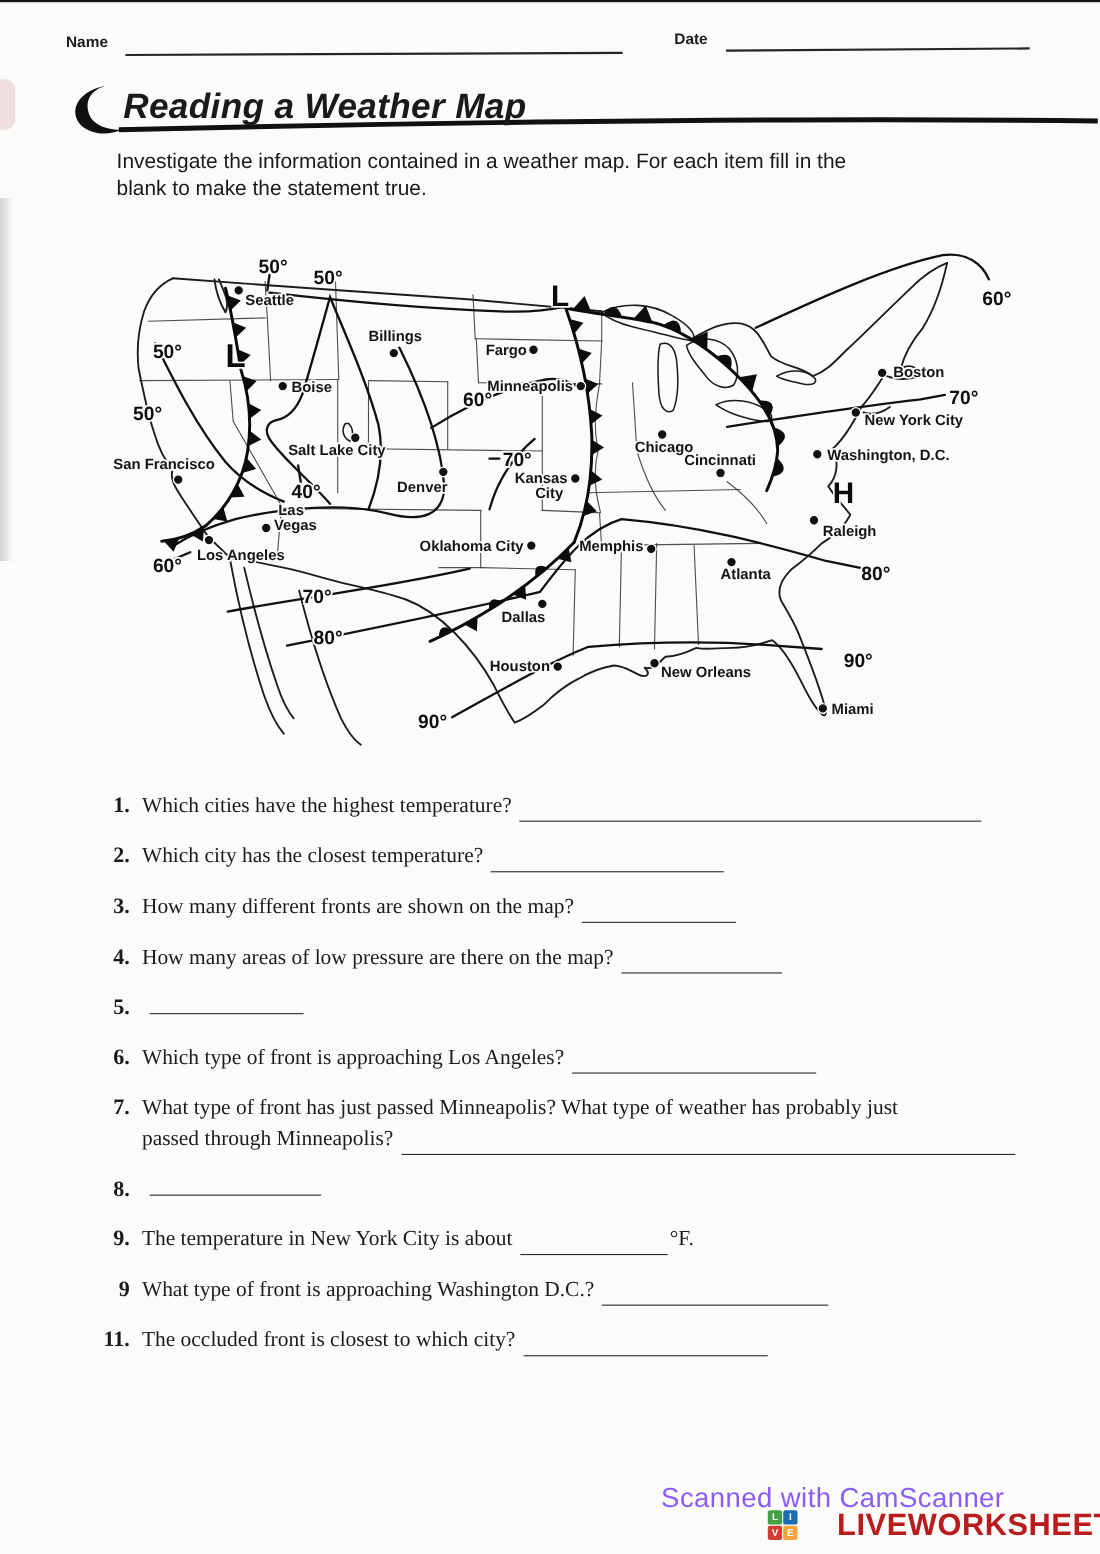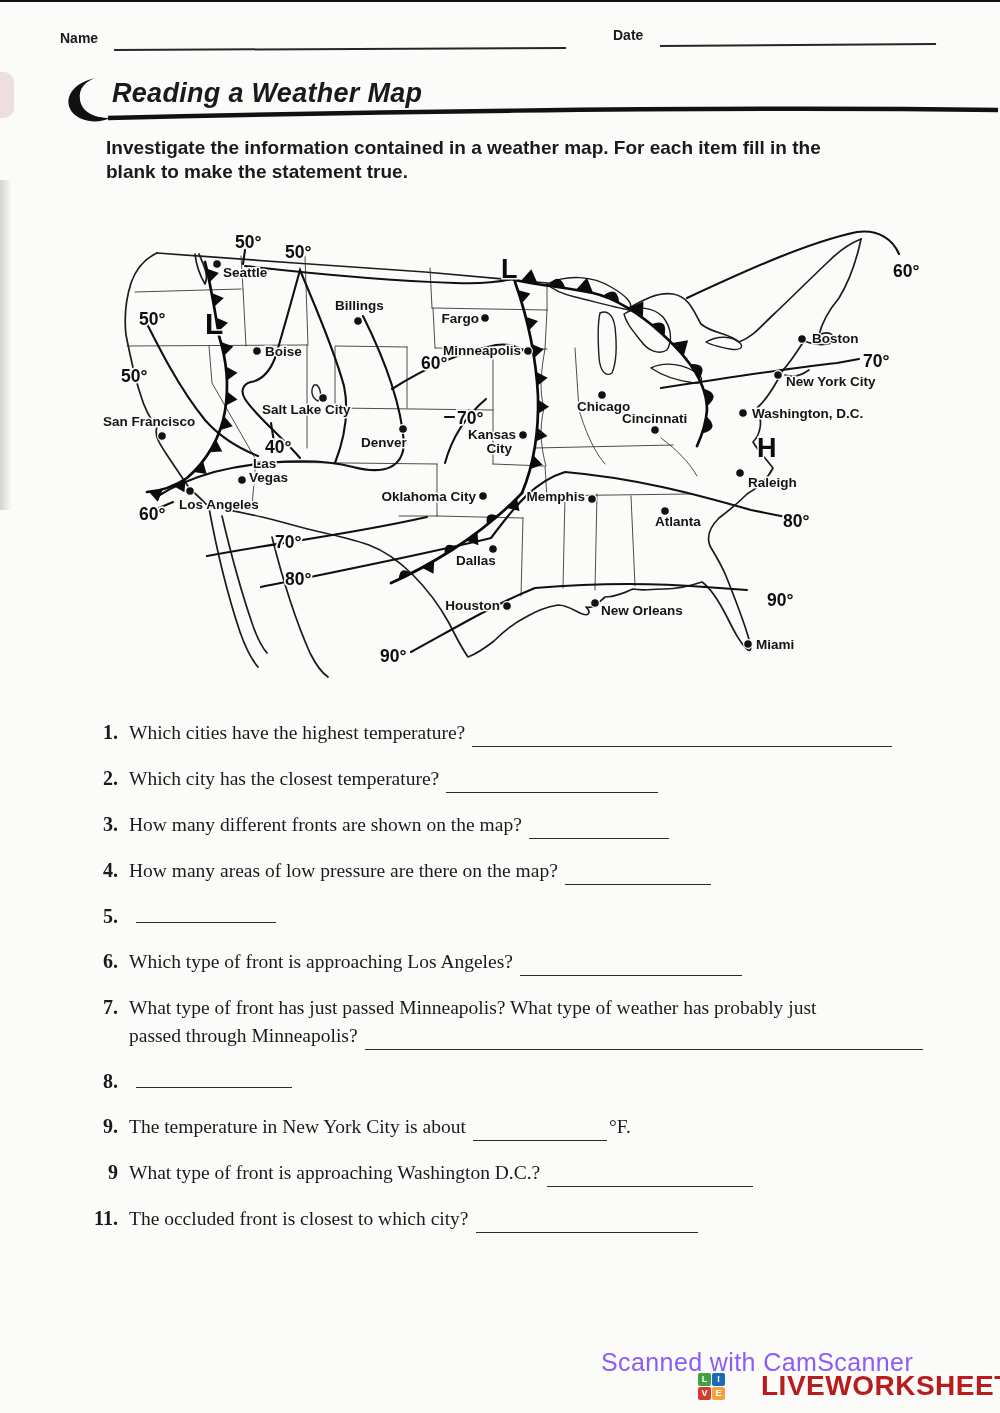--- a/index.html
+++ b/index.html
@@ -8,23 +8,23 @@
   .topline{position:absolute;top:0;left:0;width:100%;height:2px;background:#151515;}
   .edge-smudge-left{position:absolute;left:0;top:180px;width:12px;height:330px;
         background:linear-gradient(to right,rgba(110,110,110,.28),rgba(110,110,110,0));}
   .corner-smudge{position:absolute;left:0;top:72px;width:14px;height:46px;border-radius:0 10px 10px 0;
         background:rgba(214,168,168,.35);}
   
   .label-bold{position:absolute;font-weight:bold;font-size:14px;}
   .writein{position:absolute;border-bottom:2px solid #262626;height:20px;}
   
   .title-svg{position:absolute;left:50px;top:72px;}
-  .page-title{position:absolute;left:112px;top:78px;font-size:27px;font-weight:bold;
+  .page-title{position:absolute;left:112px;top:78px;font-size:32px;font-weight:bold;
         font-style:italic;letter-spacing:.3px;}
-  .instructions{position:absolute;left:106px;top:136px;width:800px;font-weight:bold;
+  .instructions{position:absolute;left:106px;top:136px;width:800px;font-weight:normal;
         font-size:19px;line-height:24px;}
   
   .map-wrap{position:absolute;left:95px;top:196px;}
   .outline{fill:none;stroke:#1c1c1c;stroke-width:1.7;stroke-linejoin:round;stroke-linecap:round;}
   .state{fill:none;stroke:#2e2e2e;stroke-width:1;stroke-linecap:round;opacity:.85;}
   .lake{fill:none;stroke:#1c1c1c;stroke-width:1.4;stroke-linejoin:round;}
   .iso{fill:none;stroke:#101010;stroke-width:2.1;stroke-linecap:round;}
   .front{fill:none;stroke:#0b0b0b;stroke-width:2.7;stroke-linecap:round;}
   .map-dot{fill:#111;stroke:#fbfbf9;stroke-width:1.2;}
   .map-city{font-family:"Liberation Sans",sans-serif;font-size:13.5px;font-weight:700;fill:#141414;

